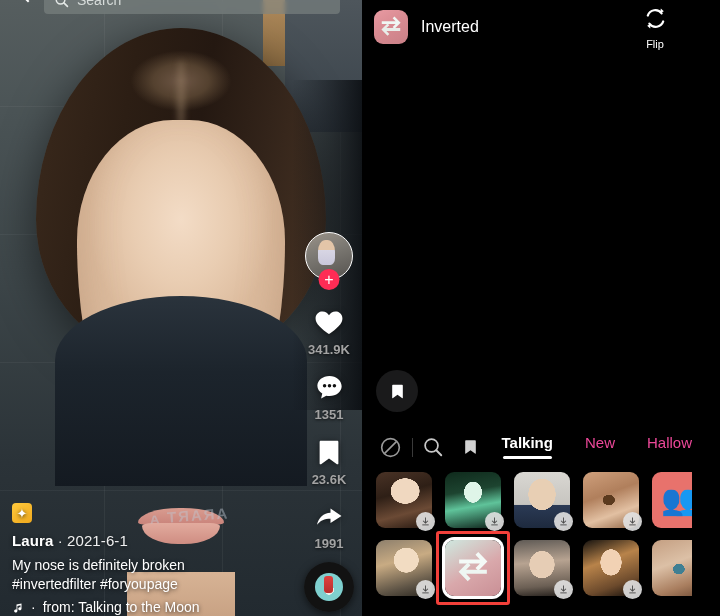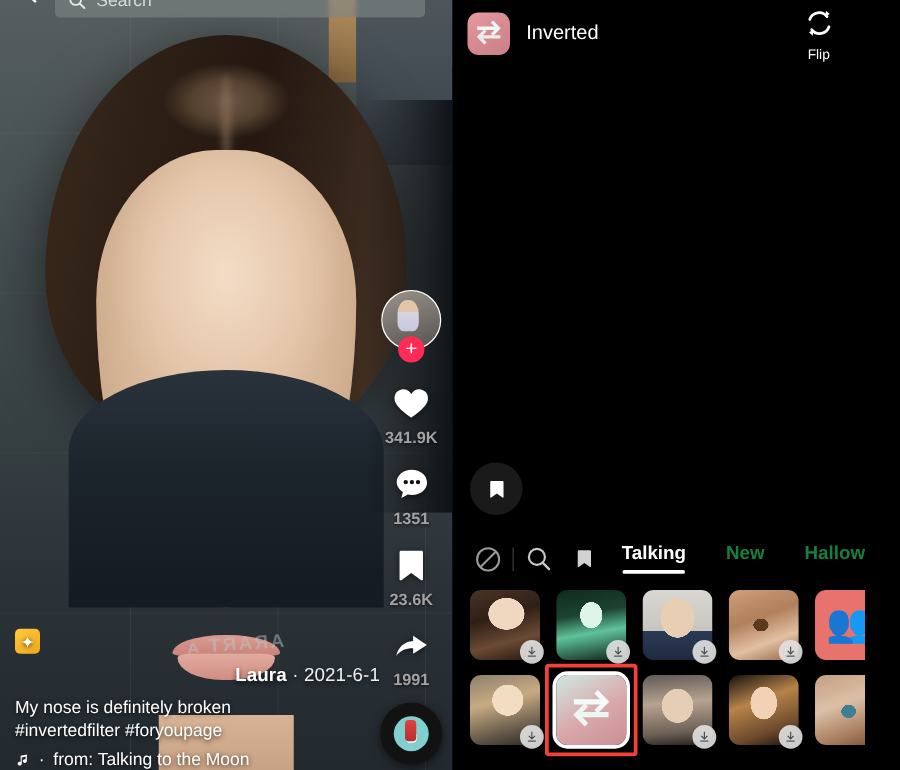--- a/index.html
+++ b/index.html
@@ -177,21 +177,21 @@
     text-shadow:0 1px 4px rgba(0,0,0,.75);
   }
   .effect-row { display:flex; align-items:center; gap:9px; margin-bottom:9px; }
   .effect-badge {
     width:20px; height:20px; border-radius:4px; flex:0 0 auto;
     background:linear-gradient(145deg,#ffc93c,#f0a91e);
     display:flex; align-items:center; justify-content:center;
     font-size:13px; color:#fff;
   }
   .effect-name { font-size:14.5px; font-weight:bold; }
-  .author-row { font-size:15px; font-weight:bold; margin-bottom:7px; letter-spacing:.1px;text-align:right; }
+  .author-row { font-size:15px; font-weight:bold; margin-bottom:7px; letter-spacing:.1px; }
   .author-row .sep { font-weight:normal; opacity:.92; }
   .desc { font-size:14px; line-height:19px; }
   .music-row {
     display:flex; align-items:center; gap:7px; font-size:14px;
     margin-top:5px; padding-bottom:1px;
   }
 
   
   .effect-pane {
     position:relative; width:330px; height:616px; background:#000; overflow:hidden;
@@ -219,21 +219,21 @@
     background:rgba(30,30,32,.85); display:flex; align-items:center; justify-content:center;
   }
 
   .tab-bar {
     position:absolute; left:0; top:424px; width:100%; height:46px;
     display:flex; align-items:center; padding-left:10px; gap:0;
   }
   .tool-ico { width:44px; display:flex; align-items:center; justify-content:center; cursor:pointer; }
   .divider { width:1px; height:19px; background:#3a3a3a; margin:0 2px; }
   .tabs { display:flex; align-items:center; margin-left:12px; gap:32px; }
-  .tab { position:relative; color:#15803d; font-size:15px; white-space:nowrap; cursor:pointer; padding-bottom:9px;font-weight:bold; }
+  .tab { position:relative; color:#ec4899; font-size:15px; white-space:nowrap; cursor:pointer; padding-bottom:9px; }
   .tab.active { color:#fff; font-weight:bold; }
   .tab.active::after {
     content:""; position:absolute; left:1px; right:1px; bottom:1px; height:3px;
     background:#fff; border-radius:2px;
   }
 
   .grid {
     position:absolute; left:0; top:472px; width:100%;
     display:flex; flex-direction:column; gap:12px; padding-left:14px;
   }

